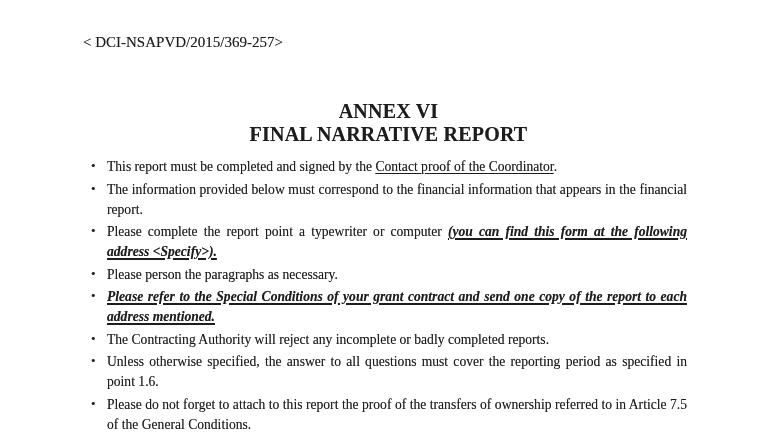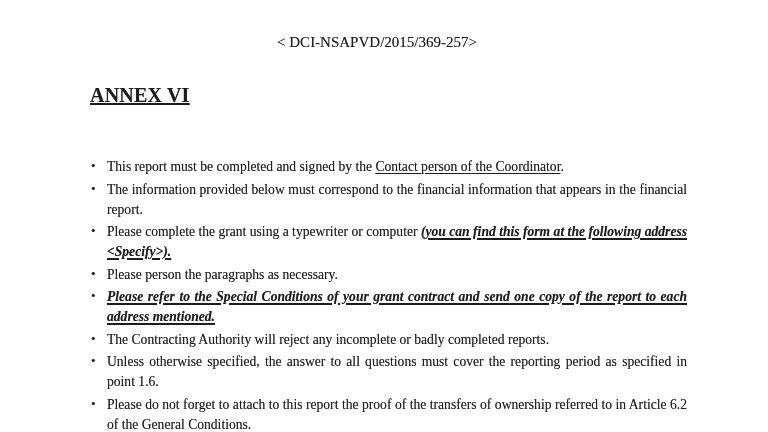--- a/index.html
+++ b/index.html
@@ -16,35 +16,35 @@
     font-family: "Liberation Serif", "DejaVu Serif", serif;
     color: #1d1d1d;
     text-shadow: 0 0 0.5px rgba(45,45,45,0.55);
   }
   .header-row {
     position: absolute;
     top: 33px;
     left: 83px;
     right: 97px;
     display: flex;
-    justify-content: center;
+    justify-content: space-between;
     font-size: 15px;
     line-height: 18px;
     white-space: nowrap;
   }
   .doc-title {
     position: absolute;
-    top: 84px;
+    top: 100px;
     left: 90px;
     width: 597px;
+    text-align: center;
     font-weight: bold;
     font-size: 20px;
     line-height: 23px;
     letter-spacing: 0.2px;
-    text-decoration: underline;
   }
   .instructions {
     position: absolute;
     top: 157px;
     left: 90px;
     width: 597px;
     margin: 0;
     padding: 0;
     list-style: none;
     font-size: 13.6px;
@@ -75,26 +75,27 @@
 <body>
 
 <div class="page" style="background: rgb(255, 255, 255); color: rgb(29, 29, 29);">
 
   <div class="header-row">
     <span>&lt; DCI-NSAPVD/2015/369-257&gt;</span>
   </div>
 
   <div class="doc-title">
     <div>ANNEX VI</div>
+    <div>FINAL NARRATIVE REPORT</div>
   </div>
 
   <ul class="instructions">
-      <li class="instruction"><span class="bullet">•</span><span><span>This report must be completed and signed by the </span><span class="u">Contact person of the Coordinator</span><span>.</span></span></li>
+      <li class="instruction"><span class="bullet">•</span><span><span>This report must be completed and signed by the </span><span class="u">Contact proof of the Coordinator</span><span>.</span></span></li>
       <li class="instruction"><span class="bullet">•</span><span><span>The information provided below must correspond to the financial information that appears in the financial report.</span></span></li>
-      <li class="instruction"><span class="bullet">•</span><span><span>Please complete the grant using a typewriter or computer </span><span class="b i u">(you can find this form at the following address &lt;Specify&gt;).</span></span></li>
+      <li class="instruction"><span class="bullet">•</span><span><span>Please complete the report point a typewriter or computer </span><span class="b i u">(you can find this form at the following address &lt;Specify&gt;).</span></span></li>
       <li class="instruction"><span class="bullet">•</span><span><span>Please person the paragraphs as necessary.</span></span></li>
       <li class="instruction"><span class="bullet">•</span><span><span class="b i u">Please refer to the Special Conditions of your grant contract and send one copy of the report to each address mentioned.</span></span></li>
       <li class="instruction"><span class="bullet">•</span><span><span>The Contracting Authority will reject any incomplete or badly completed reports.</span></span></li>
       <li class="instruction"><span class="bullet">•</span><span><span>Unless otherwise specified, the answer to all questions must cover the reporting period as specified in point 1.6.</span></span></li>
-      <li class="instruction"><span class="bullet">•</span><span><span>Please do not forget to attach to this report the proof of the transfers of ownership referred to in Article 6.2 of the General Conditions.</span></span></li>
+      <li class="instruction"><span class="bullet">•</span><span><span>Please do not forget to attach to this report the proof of the transfers of ownership referred to in Article 7.5 of the General Conditions.</span></span></li>
     </ul>
 
 </div>
 
 </body></html>

